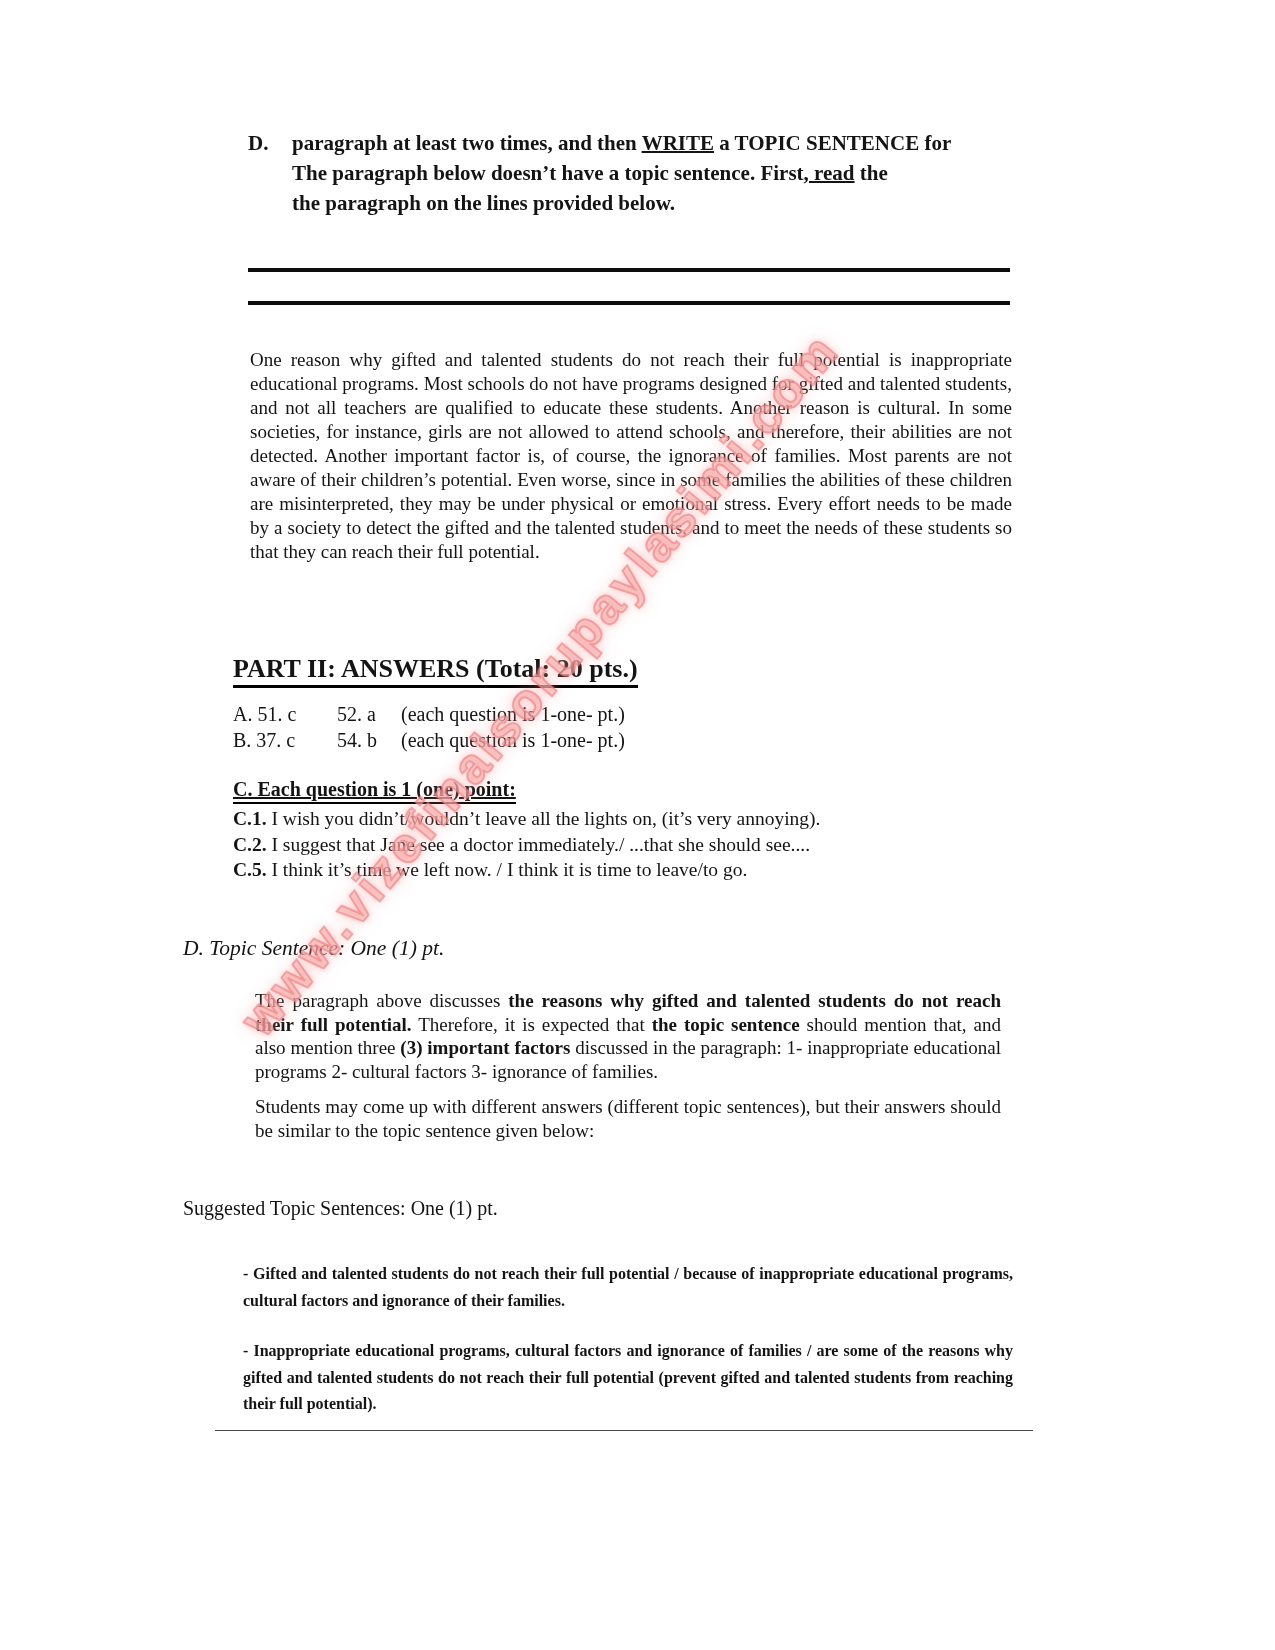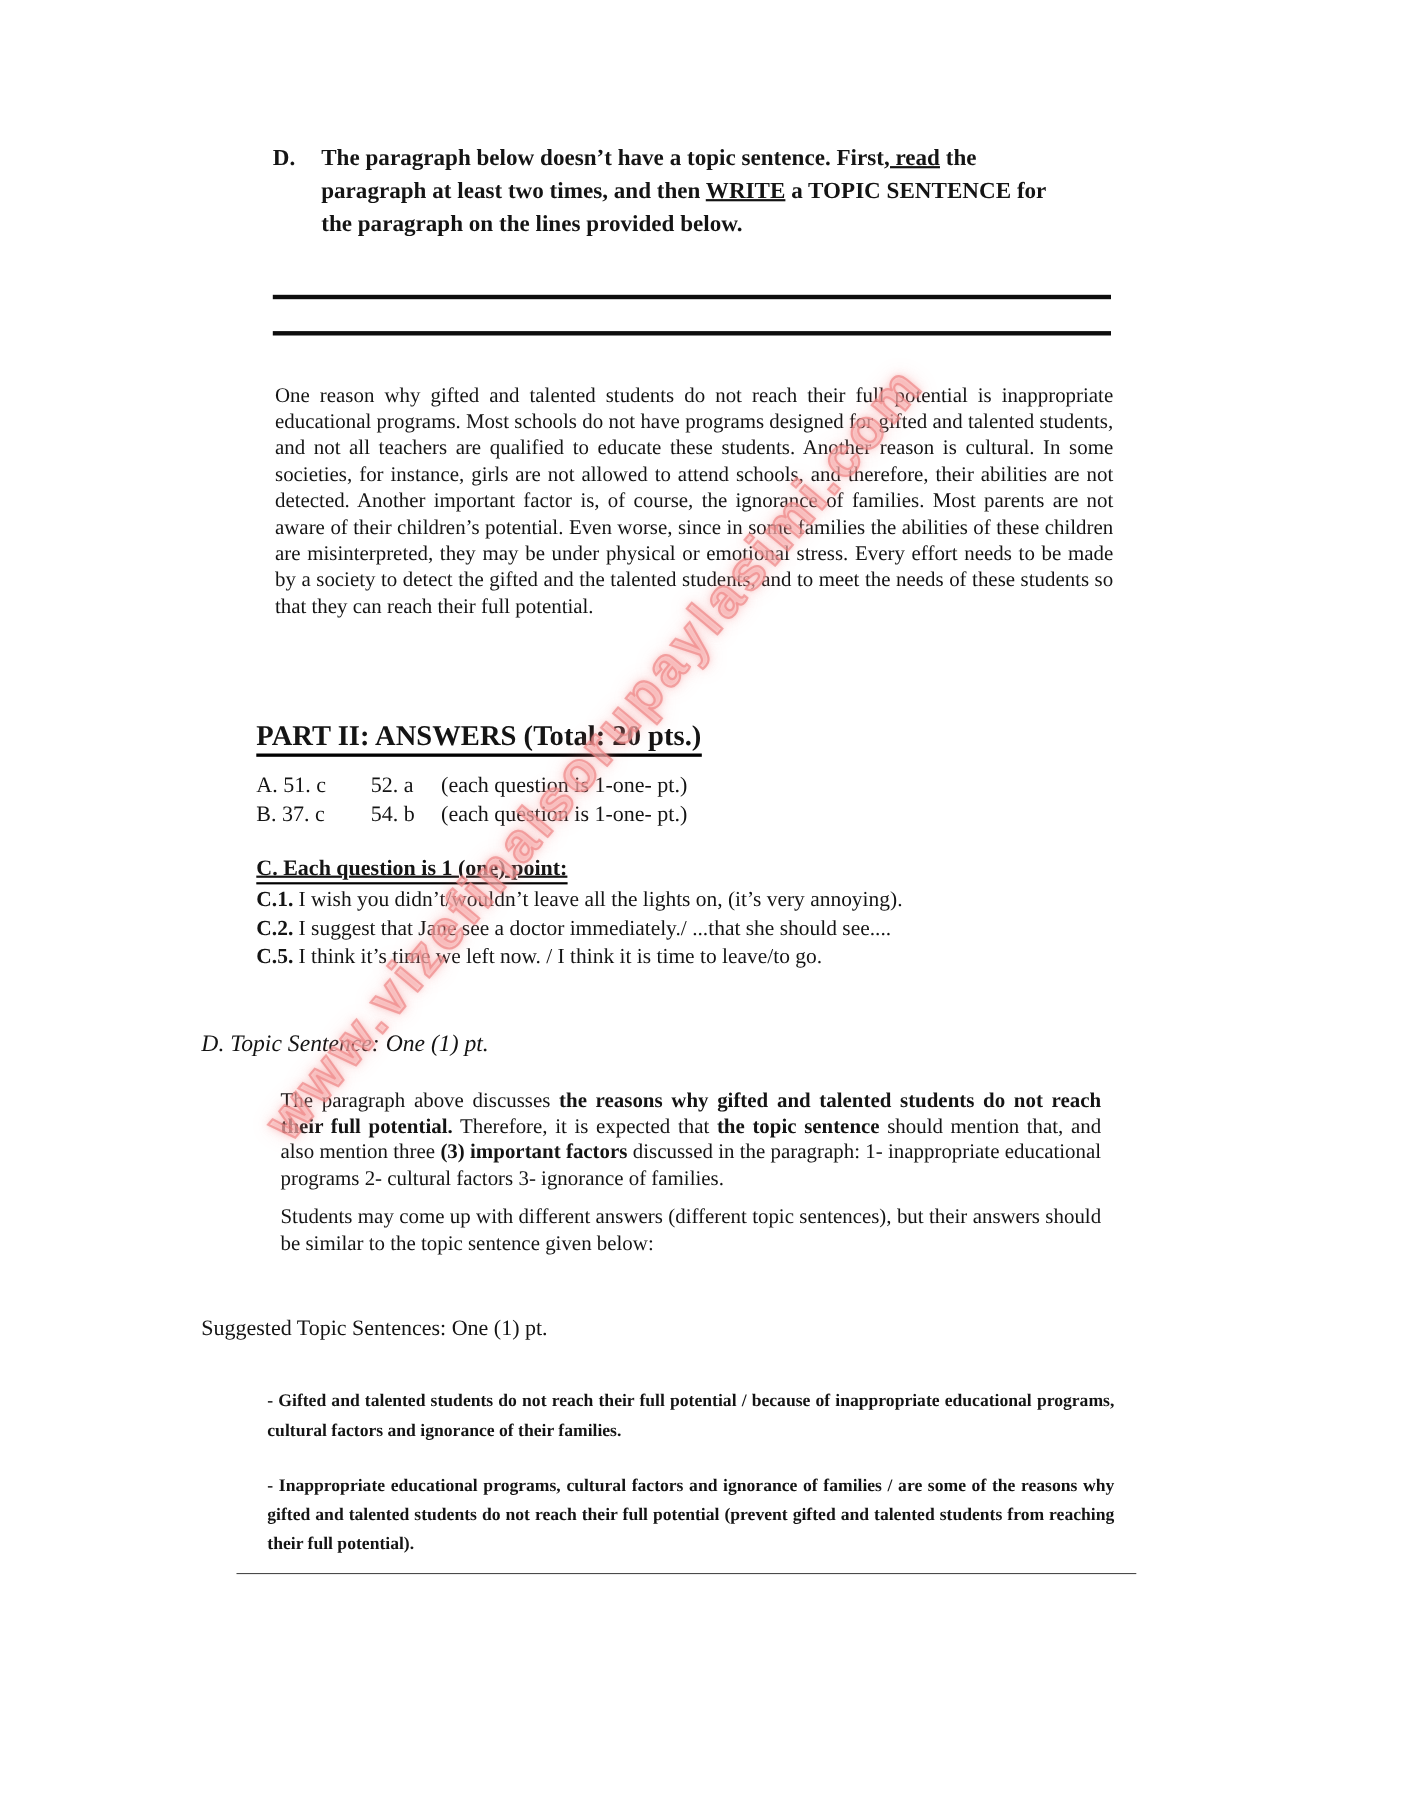--- a/index.html
+++ b/index.html
@@ -67,22 +67,22 @@
 </head>
 <body>
 
 <div class="page">
 
   <div class="content">
 
     <div class="instr">
       <span class="instr-label">D.</span>
       <div class="instr-text">
+        <div><span>paragraph at least two times, and then </span><span class="u">WRITE</span><span> a TOPIC SENTENCE  for</span></div>
         <div><span>The paragraph below doesn’t have a topic sentence. First</span><span class="u">, read</span><span> the</span></div>
-        <div><span>paragraph at least two times, and then </span><span class="u">WRITE</span><span> a TOPIC SENTENCE  for</span></div>
         <div><span>the paragraph on the lines provided below.</span></div>
       </div>
     </div>
 
     <div class="rule-thick rule-1"></div>
     <div class="rule-thick rule-2"></div>
 
     <div class="passage">One reason why gifted and talented students do not reach their full potential is inappropriate educational programs. Most schools do not have programs designed for gifted and talented students, and not all teachers are qualified to educate these students.  Another reason is cultural. In some societies, for instance, girls are not allowed to attend schools, and therefore, their abilities are not detected. Another important factor is, of course, the ignorance of families. Most parents are not aware of their children’s potential. Even worse, since in some families the abilities of these children are misinterpreted, they may be under physical or emotional stress.  Every effort needs to be made by a society to detect the gifted and the talented students, and to meet the needs of these students so that they can reach their full potential.</div>
 
     <div class="part2-title">PART II: ANSWERS (Total: 20 pts.)</div>

